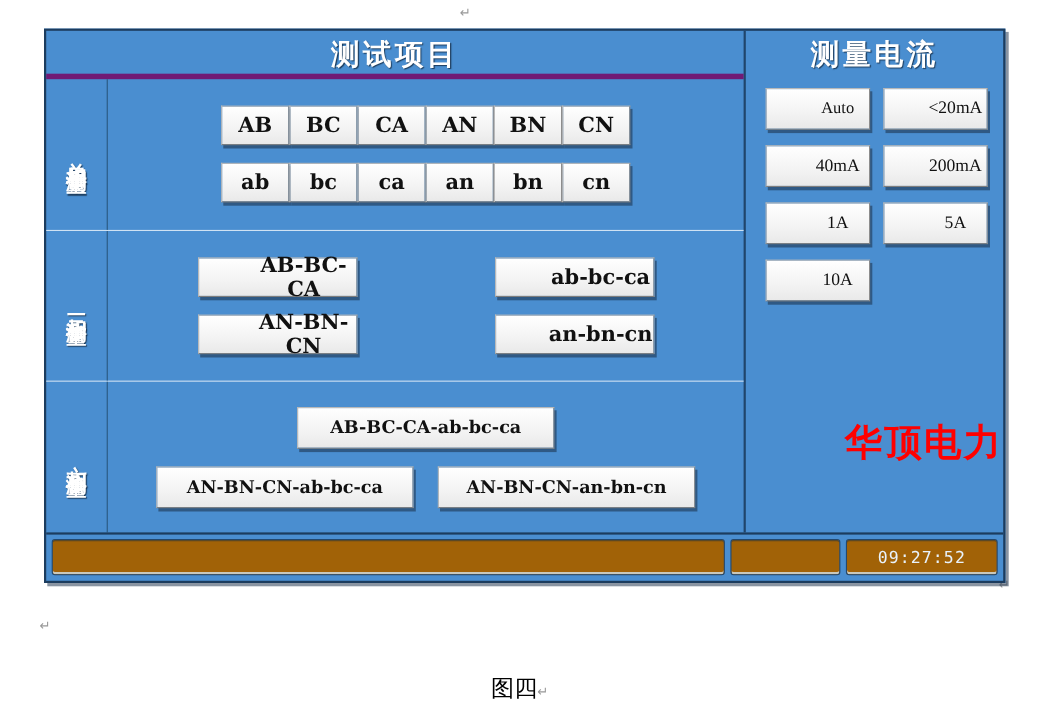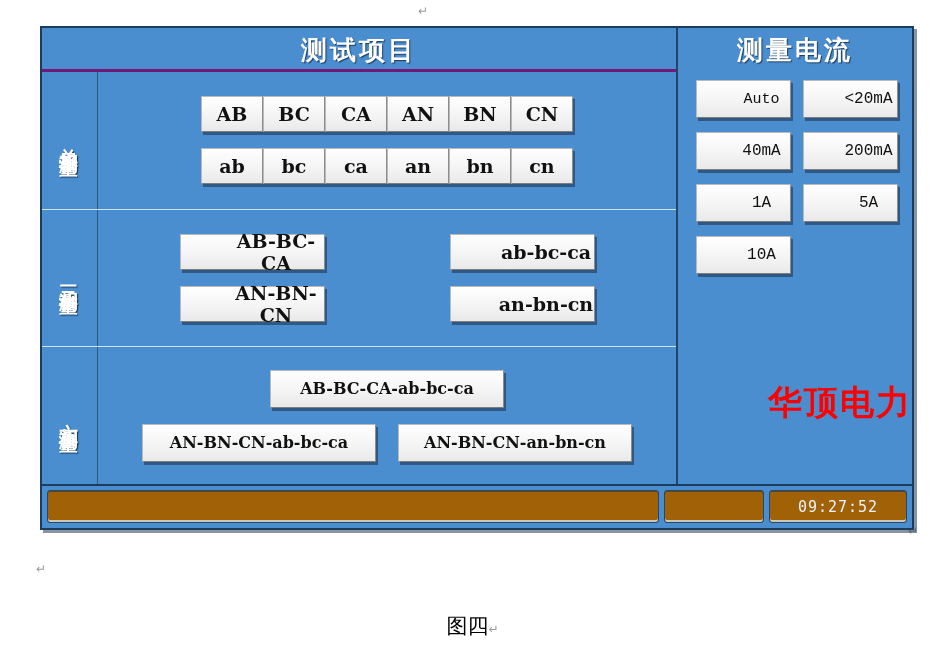--- a/index.html
+++ b/index.html
@@ -61,21 +61,21 @@
   .panel-title {
     height: 44px;
     line-height: 44px;
     text-align: center;
     color: #ffffff;
     font-family: "DejaVu Sans", sans-serif;
     font-size: 26px;
     font-weight: bold;
     letter-spacing: 3px;
     text-shadow: 1px 1px 1px rgba(20,45,70,.85);
-    border-bottom: 3px solid #701a75;
+    border-bottom: 5px solid #701a75;
     box-sizing: border-box;
   }
   #left-body {
     position: absolute;
     top: 44px; left: 0; right: 0; bottom: 0;
     display: flex;
     flex-direction: column;
   }
   .test-row {
     display: flex;
@@ -158,21 +158,21 @@
     top: 52px;
     left: 18px;
     width: 202px;
     display: flex;
     flex-wrap: wrap;
     gap: 14px 12px;
   }
   #current-grid .kbtn {
     width: 95px;
     height: 38px;
-    font-family: Liberation Mono, monospace;
+    font-family: Liberation Serif, serif;
     font-size: 15px;
     padding-left: 36px;
   }
   #current-grid .kbtn.small { font-size: 16px; }
   #brand {
     position: absolute;
     top: 352px;
     left: 0; right: 0;
     text-align: right;
     color: #ff0000;

